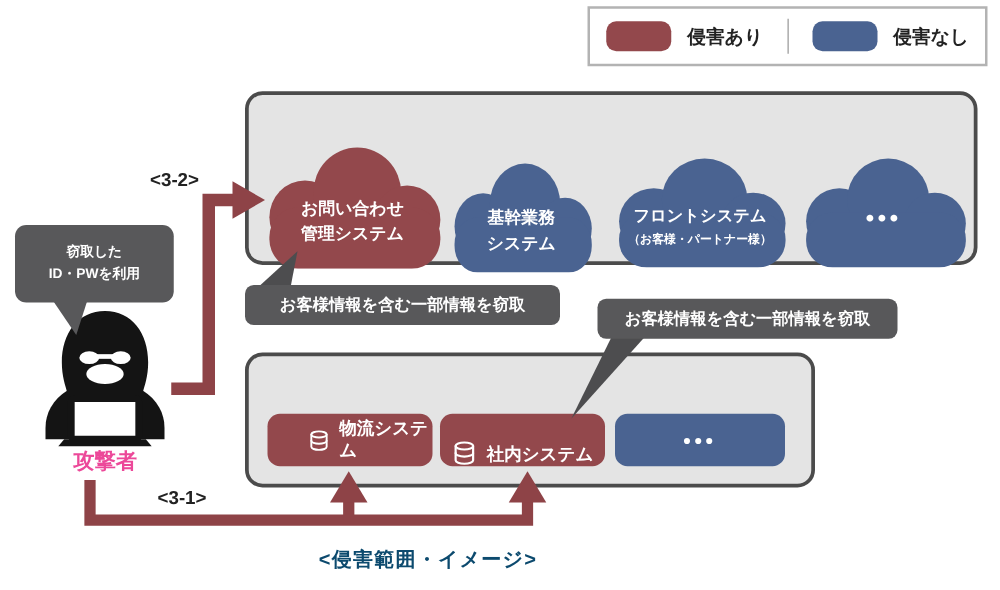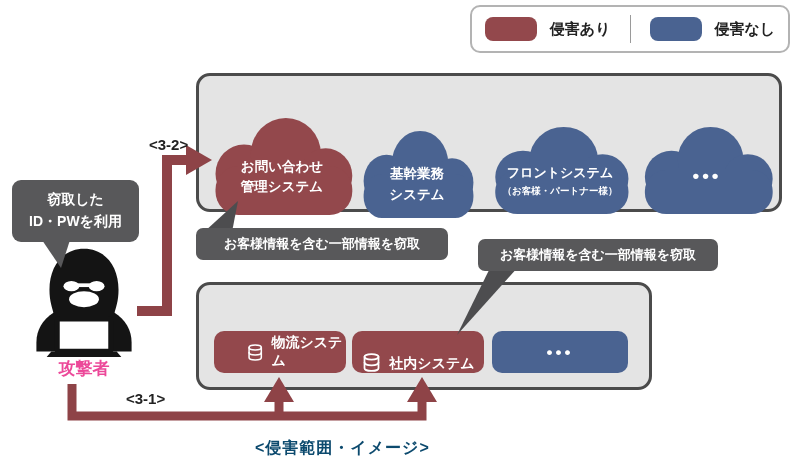--- a/index.html
+++ b/index.html
@@ -19,28 +19,28 @@
 
   
   .dc-item{position:absolute;height:42px;border-radius:10px;display:flex;align-items:center;justify-content:center;gap:7px;color:#fff;font-weight:700;font-size:14px;z-index:2;box-sizing:border-box;}
   .bg-red{background:#93484c;}
   .bg-blue{background:#4a6391;}
 
   .dots{color:#fff;font-weight:700;letter-spacing:3px;line-height:1;}
 
   
   .callout{position:absolute;background:#58585a;color:#fff;font-size:13px;font-weight:700;border-radius:7px;display:flex;align-items:center;justify-content:center;white-space:nowrap;z-index:6;box-sizing:border-box;}
-  .bubble{position:absolute;left:12px;top:180px;width:127px;height:62px;background:#58585a;color:#fff;border-radius:9px;display:flex;flex-direction:column;align-items:center;justify-content:center;font-size:14px;font-weight:700;line-height:1.55;z-index:6;}
+  .bubble{position:absolute;left:12px;top:180px;width:127px;height:62px;background:#58585a;color:#fff;border-radius:9px;display:flex;flex-direction:column;align-items:center;justify-content:center;font-size:11px;font-weight:700;line-height:1.55;z-index:6;}
 
   
   .route-label{position:absolute;font-size:15px;font-weight:700;color:#222;z-index:7;}
   .figure-label{position:absolute;font-size:17px;font-weight:700;color:#ec4899;text-align:center;z-index:7;}
 
   
-  .legend{position:absolute;left:470px;top:5px;width:320px;height:48px;background:#fff;border:2px solid #b3b3b3;border-radius:10px;display:flex;align-items:center;justify-content:center;gap:13px;box-sizing:border-box;z-index:3;}
+  .legend{position:absolute;left:470px;top:5px;width:320px;height:48px;background:#fff;border:2px solid #b3b3b3;border-radius:0;display:flex;align-items:center;justify-content:center;gap:13px;box-sizing:border-box;z-index:3;}
   .legend .swatch{width:52px;height:24px;border-radius:8px;}
   .legend .legend-label{font-size:15px;font-weight:600;color:#222;}
   .legend .divider{width:1px;height:28px;background:#9a9a9a;margin:0 6px;}
 
   .overlay{position:absolute;inset:0;z-index:5;pointer-events:none;}
   .attacker{position:absolute;left:28px;top:246px;width:112px;height:112px;z-index:4;}
   .caption{position:absolute;left:255px;top:438px;width:300px;text-align:left;font-size:16px;font-weight:700;color:#0c4a6e;letter-spacing:1px;z-index:2;}
 </style>
 </head>
 <body>
@@ -147,21 +147,21 @@
       <ellipse cx="73.5" cy="42" rx="8.5" ry="5.5" fill="#fff"></ellipse>
       <rect x="44" y="39" width="32" height="4" fill="#fff"></rect>
       <ellipse cx="60" cy="56" rx="16" ry="8.5" fill="#fff"></ellipse>
       <path d="M28 70 C15 78 9 90 9 102 L9 112 L111 112 L111 102 C111 90 105 78 92 70 Z" fill="#141414"></path>
       <rect x="31" y="77" width="58" height="35" rx="3" fill="#fff" stroke="#141414" stroke-width="6"></rect>
       <path d="M25 112 L95 112 L100 118 L20 118 Z" fill="#141414"></path>
     </svg>
   </div>
   <div class="figure-label" style="left:32px;top:357px;width:104px;">攻撃者</div>
 
-  <div class="route-label" style="left:120px;top:136px;margin-left:29px;">&lt;3-2&gt;</div>
+  <div class="route-label" style="left:120px;top:136px;">&lt;3-2&gt;</div>
   <div class="route-label" style="left:126px;top:390px;">&lt;3-1&gt;</div>
 
   <svg class="overlay" width="800" height="472" viewBox="0 0 800 472">
 
     <polygon points="238,201 204,232 232,232" fill="#4d4d4f"></polygon>
     <polygon points="457,335 491,266 519,266" fill="#4d4d4f"></polygon>
     <polygon points="42,240 70,240 61,268" fill="#58585a"></polygon>
 
     <path d="M137 311 L167 311 L167 160 L188 160" stroke="#8e4347" stroke-width="10" fill="none"></path>
     <polygon points="186,145 186,175 212,160" fill="#8e4347"></polygon>

